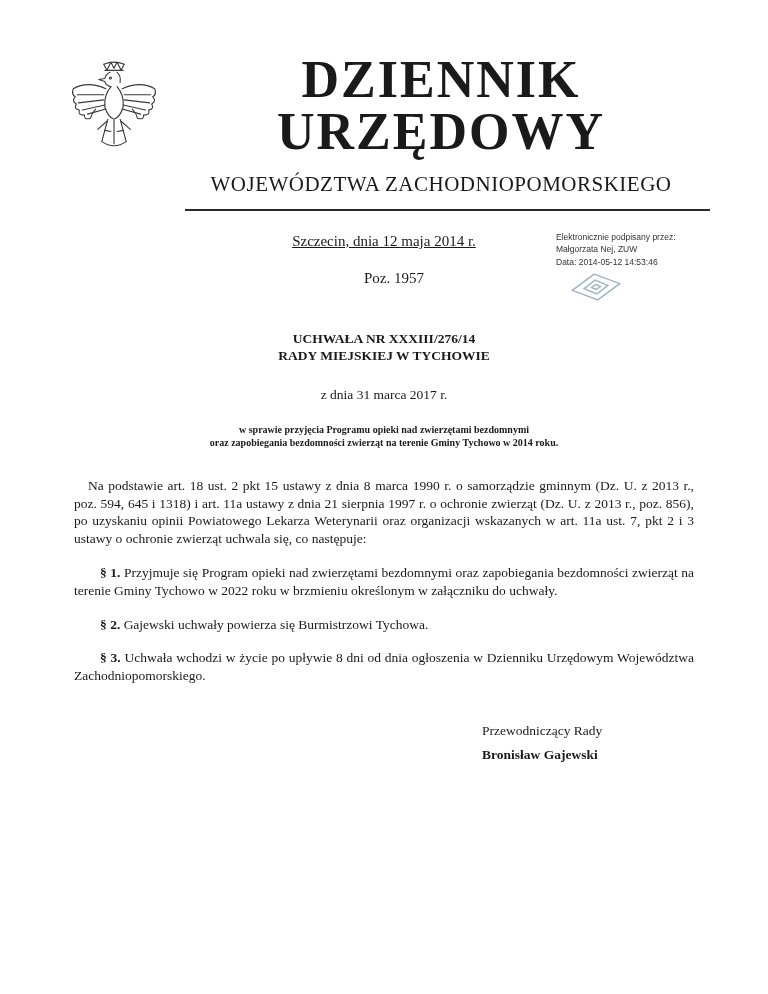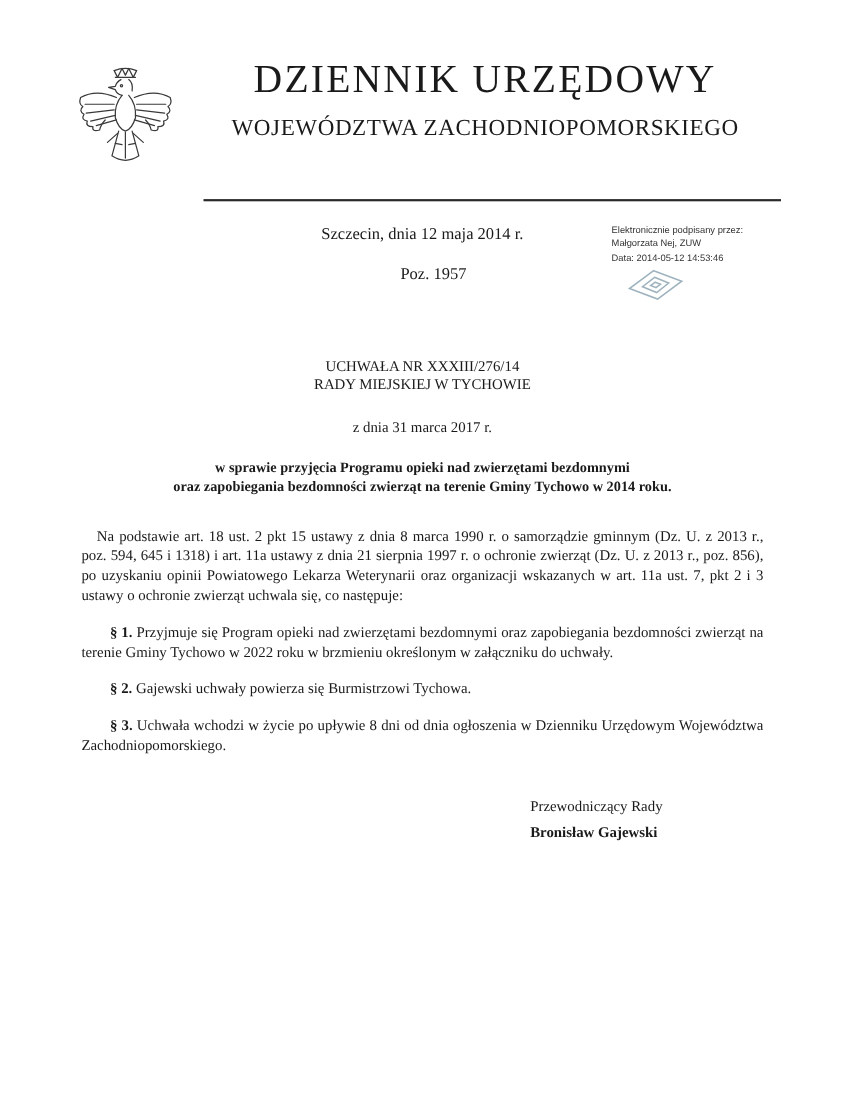--- a/index.html
+++ b/index.html
@@ -27,22 +27,22 @@
     width: 110px;
     flex: 0 0 110px;
   }
   .header-text {
     flex: 1;
     text-align: center;
     padding-top: 2px;
   }
   .journal-title {
     margin: 0;
-    font-size: 36px;
-    font-weight: normal;
+    font-size: 52px;
+    font-weight: bold;
     letter-spacing: 2px;
     line-height: 1.0;
   }
   .journal-subtitle {
     margin: 16px 0 0 0;
     font-size: 21px;
     font-weight: normal;
     letter-spacing: 0.5px;
     line-height: 1.0;
   }
@@ -53,20 +53,21 @@
   }
   
   .meta-row {
     position: relative;
     margin-top: 22px;
     height: 78px;
   }
   .place-date {
     text-align: center;
     font-size: 15px;
+    text-decoration: underline;
   }
   .position-number {
     text-align: center;
     font-size: 15px;
     margin-top: 20px;
     padding-left: 20px;
   }
   .signature-block {
     position: absolute;
     left: 556px;
@@ -77,35 +78,35 @@
     line-height: 1.45;
     color: #333333;
   }
   .stamp {
     margin-top: 4px;
     margin-left: 14px;
     transform: rotate(-8deg);
   }
   
   .res-title {
-    margin-top: 42px;
-    text-align: center;
-    font-size: 13.5px;
-    font-weight: normal;
+    margin-top: 20px;
+    text-align: center;
+    font-size: 13.5px;
+    font-weight: bold;
     line-height: 1.25;
   }
   .res-date {
     margin-top: 22px;
     text-align: center;
     font-size: 13.5px;
   }
   .res-subject {
     margin-top: 20px;
     text-align: center;
-    font-size: 13px;
+    font-size: 10px;
     font-weight: bold;
     line-height: 1.3;
   }
   
   .doc-body {
     margin: 28px 58px 0 58px;
     font-size: 13.5px;
     line-height: 1.32;
     text-align: justify;
   }

